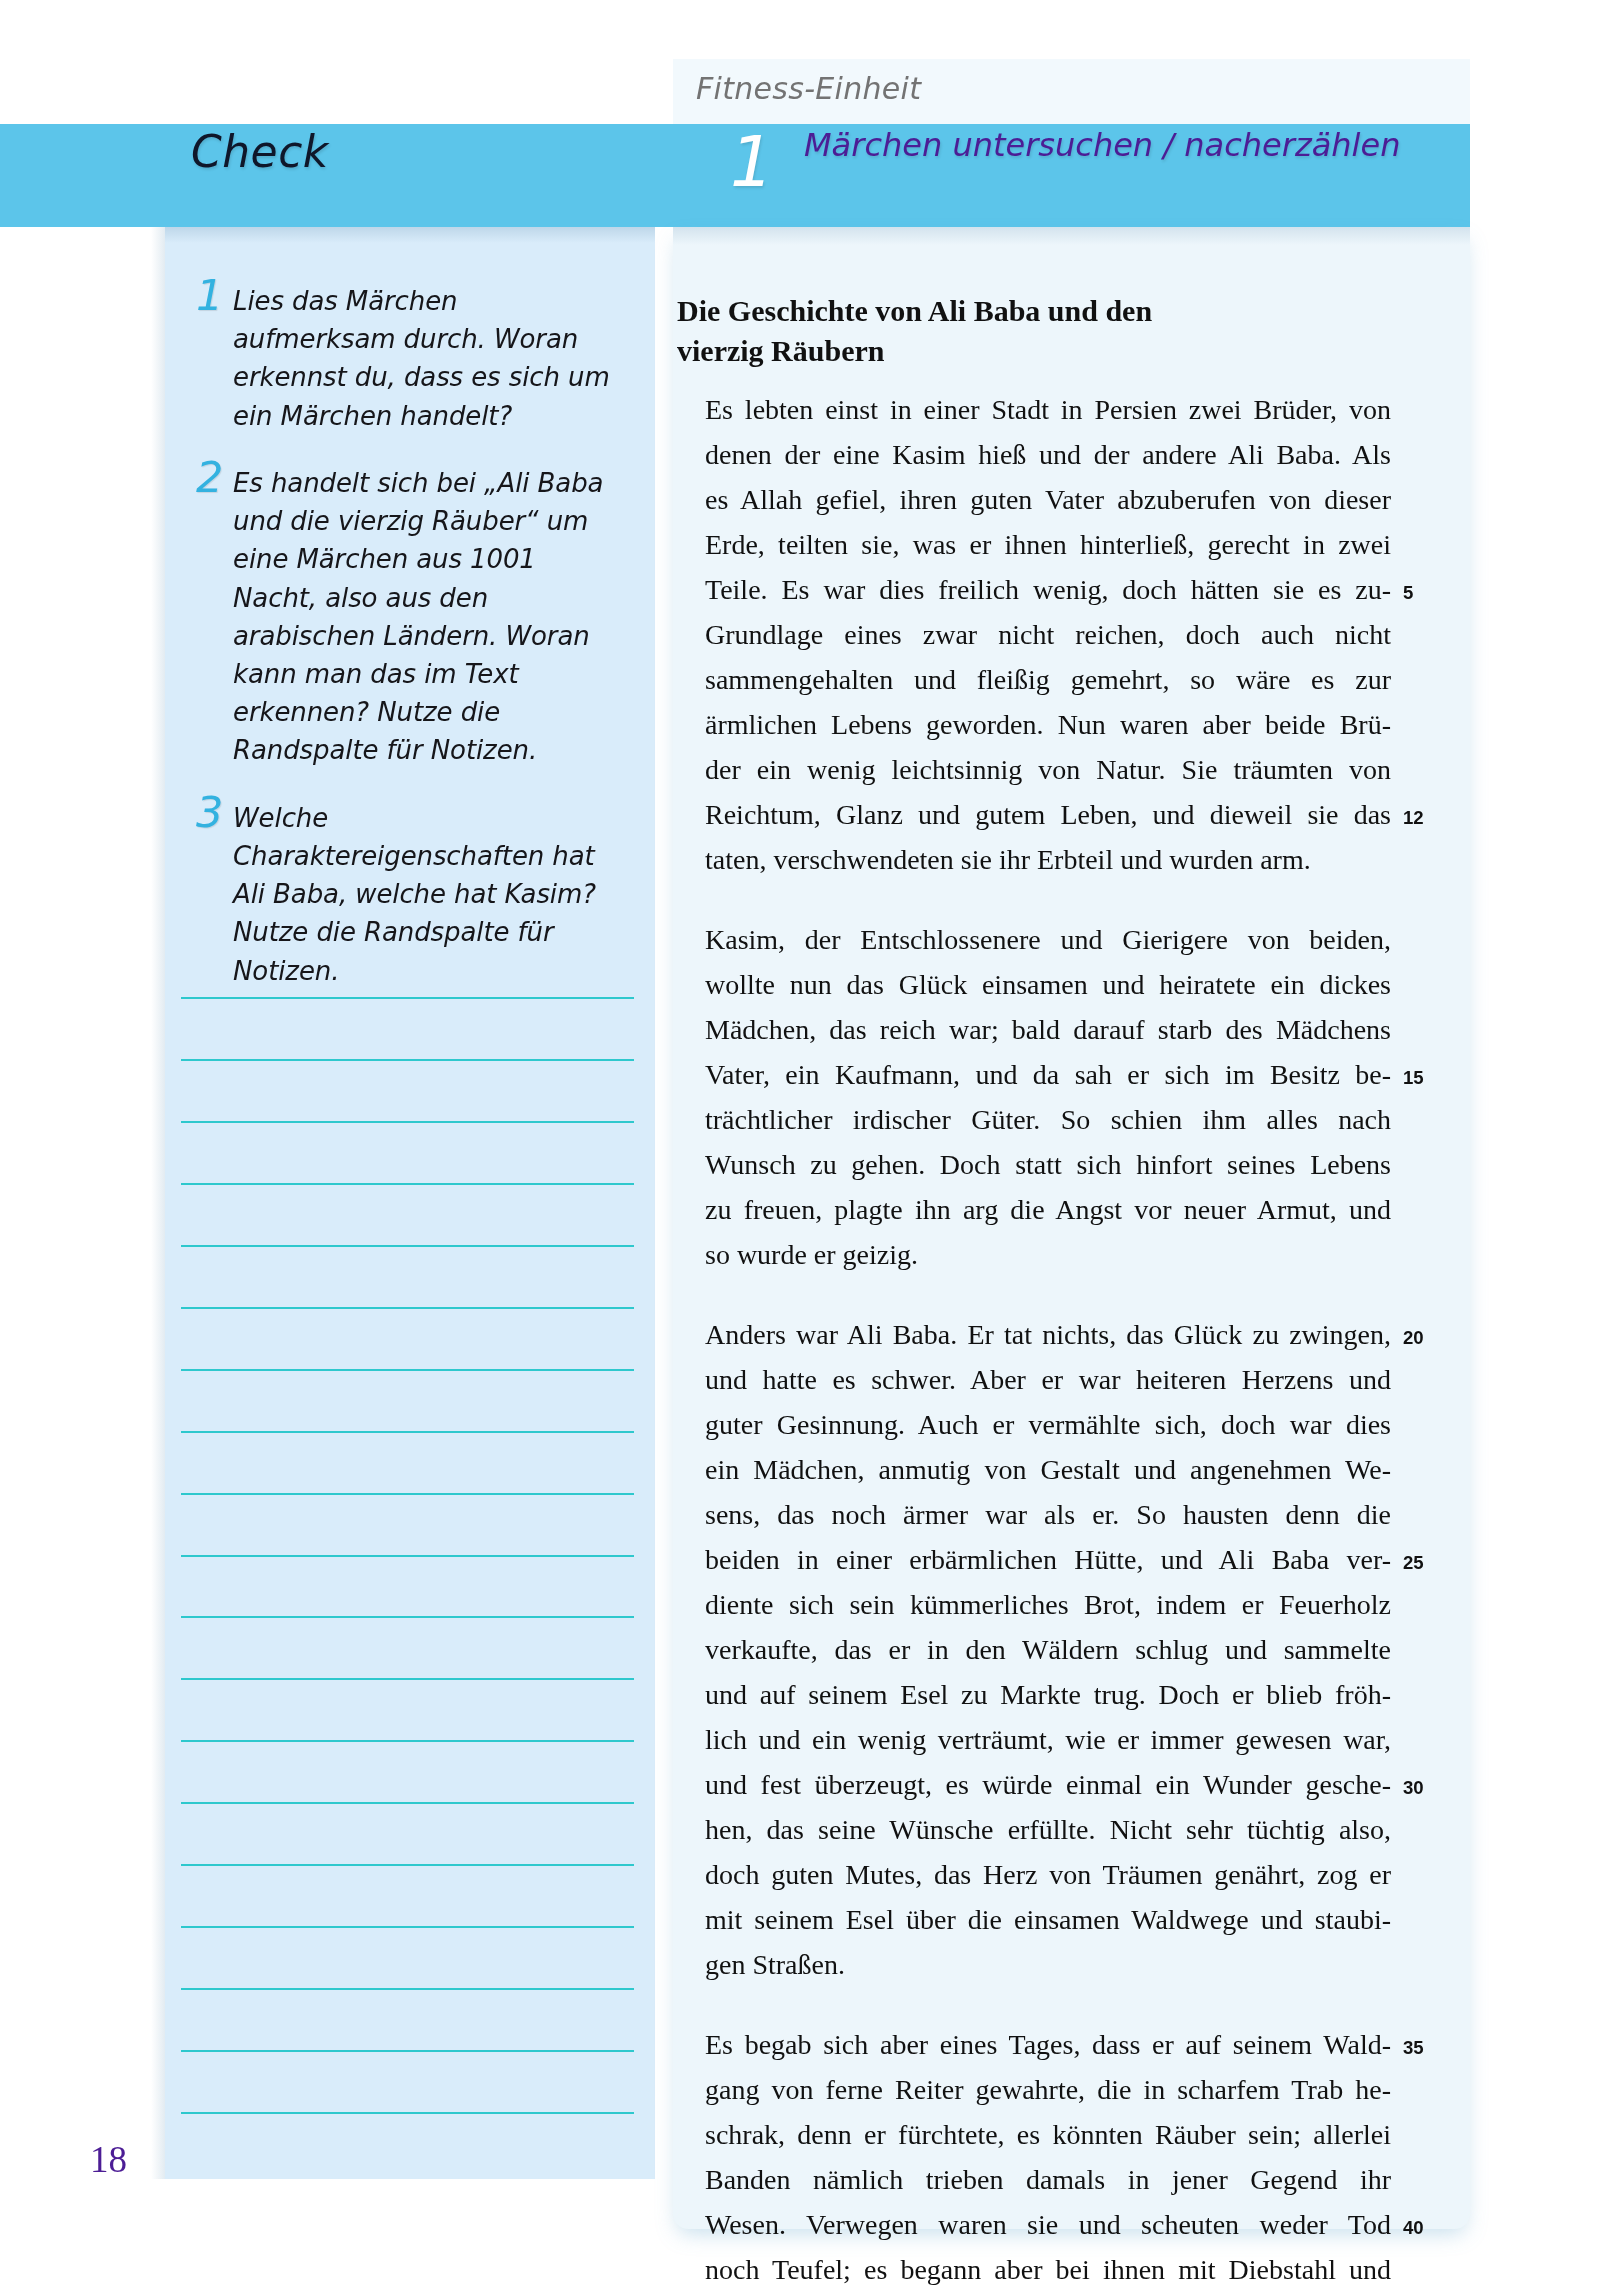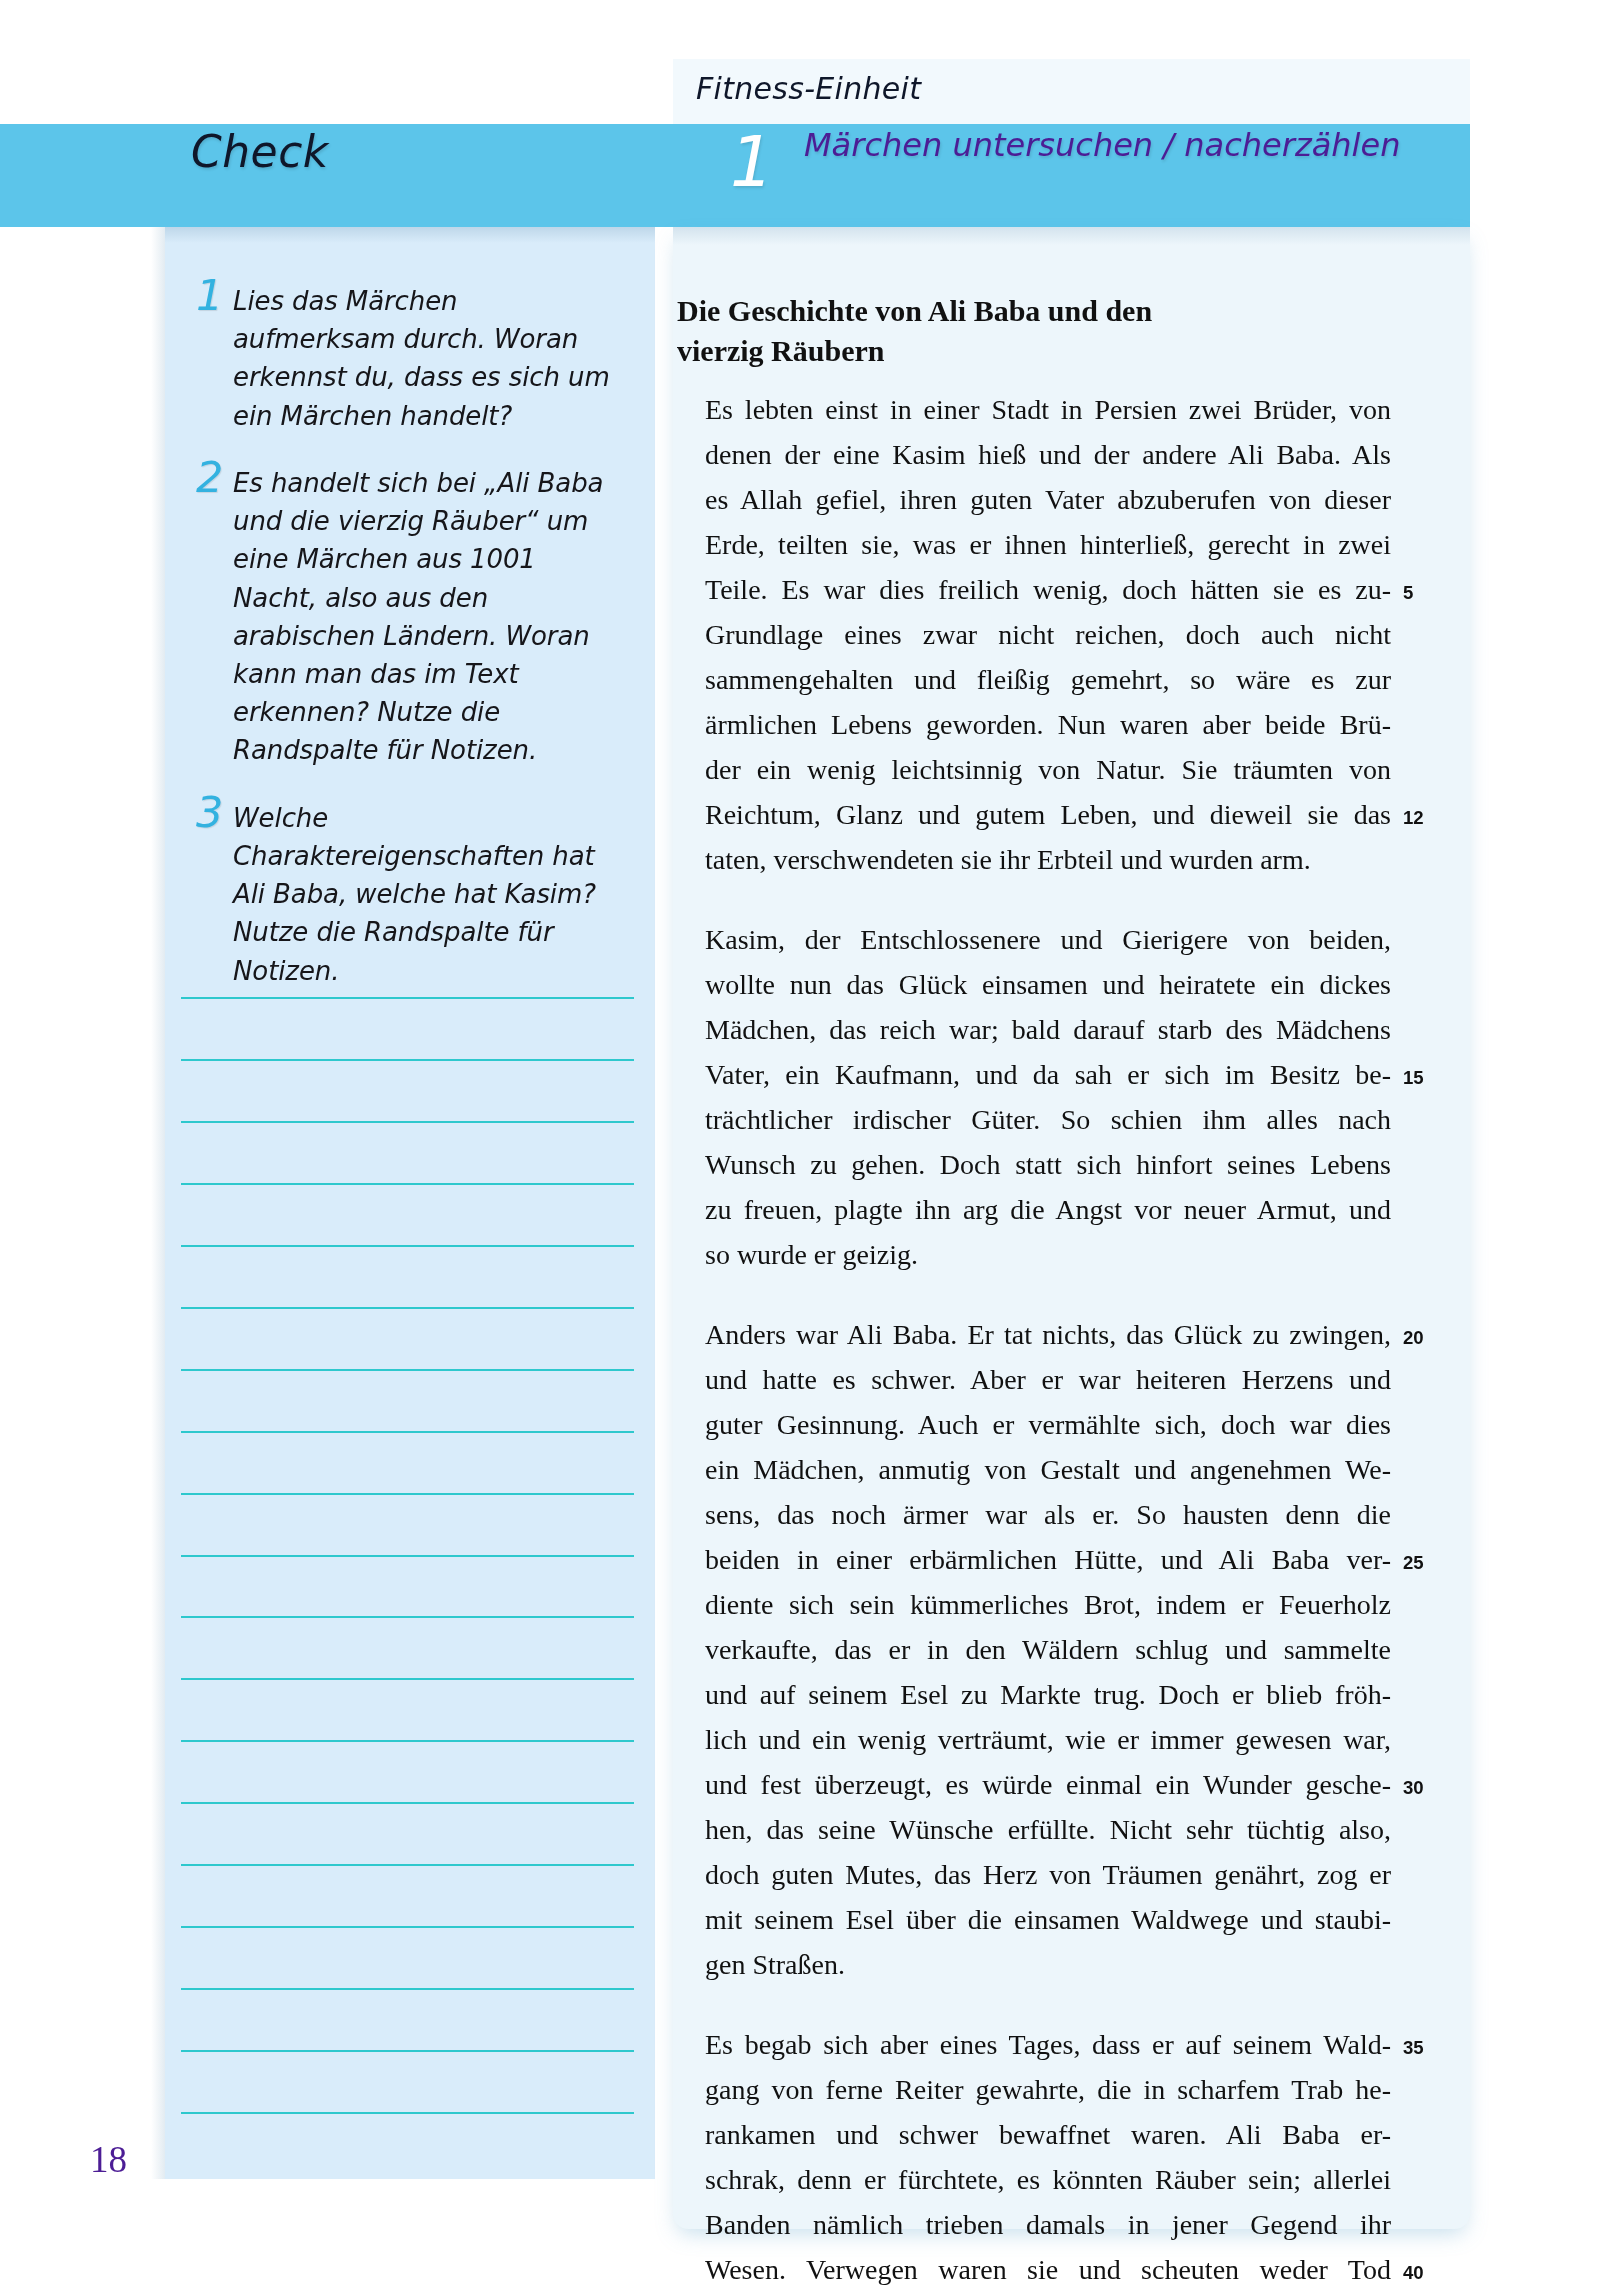--- a/index.html
+++ b/index.html
@@ -46,21 +46,21 @@
     background: #f2f9fd;
   }
   .unit-label {
     position: absolute;
     left: 696px;
     top: 74px;
     font-family: "DejaVu Sans", sans-serif;
     font-size: 30px;
     font-style: italic;
     font-weight: 400;
-    color: #0f172a;
+    color: #737373;
     letter-spacing: 0.3px;
     line-height: 1;
     text-align: right;
   }
   .unit-number {
     position: absolute;
     left: 730px;
     top: 128px;
     font-family: "DejaVu Sans", sans-serif;
     font-size: 69px;
@@ -334,20 +334,19 @@
       <div class="tline"><span class="txt">lich und ein wenig verträumt, wie er immer gewesen war,</span></div>
       <div class="tline"><span class="txt">und fest überzeugt, es würde einmal ein Wunder gesche-</span><span class="lnum">30</span></div>
       <div class="tline"><span class="txt">hen, das seine Wünsche erfüllte. Nicht sehr tüchtig also,</span></div>
       <div class="tline"><span class="txt">doch guten Mutes, das Herz von Träumen genährt, zog er</span></div>
       <div class="tline"><span class="txt">mit seinem Esel über die einsamen Waldwege und staubi-</span></div>
       <div class="tline last"><span class="txt">gen Straßen.</span></div>
     </div>
     <div class="para">
       <div class="tline"><span class="txt">Es begab sich aber eines Tages, dass er auf seinem Wald-</span><span class="lnum">35</span></div>
       <div class="tline"><span class="txt">gang von ferne Reiter gewahrte, die in scharfem Trab he-</span></div>
-      <div class="tline"><span class="txt">rankamen und schwer bewaffnet waren. Ali Baba er-</span></div>
       <div class="tline"><span class="txt">schrak, denn er fürchtete, es könnten Räuber sein; allerlei</span></div>
       <div class="tline"><span class="txt">Banden nämlich trieben damals in jener Gegend ihr</span></div>
       <div class="tline"><span class="txt">Wesen. Verwegen waren sie und scheuten weder Tod</span><span class="lnum">40</span></div>
       <div class="tline"><span class="txt">noch Teufel; es begann aber bei ihnen mit Diebstahl und</span></div>
     </div>
   </div>
 
 
 </body></html>

